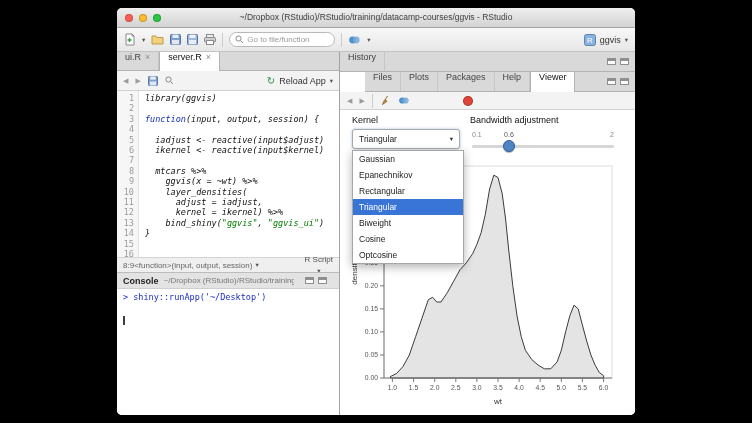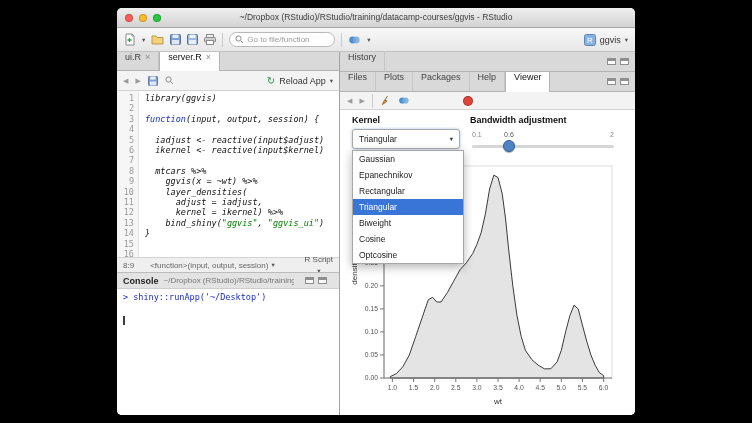--- a/index.html
+++ b/index.html
@@ -29,58 +29,58 @@
 
   
   .content { display:flex; height:calc(100% - 44px); }
   .left-col { width:223px; border-right:1px solid #a3a3a3; display:flex; flex-direction:column; background:#fff; }
   .right-col { flex:1; display:flex; flex-direction:column; background:#fff; }
 
   
   .pane-tabbar { background:#d9d9d9; border-bottom:1px solid #b3b3b3; display:flex; align-items:stretch; }
   .tabbar-editor { height:19px; }
   .tabbar-env { height:20px; }
-  .tabbar-files { height:20px; }
+  .tabbar-files { height:20px;margin-left:25px; }
   .tabs-row { display:flex; align-items:stretch; }
   .tab { display:flex; align-items:flex-start; gap:4px; padding:0 8px; color:#444; font-size:9px; border-right:1px solid #c6c6c6; }
   .tab.active { background:#fff; color:#111; border-right:1px solid #b3b3b3; border-left:1px solid #b3b3b3; margin-bottom:-1px; }
   .tab-close { color:#8d8d8d; font-size:9px; }
   .pane-btns { margin-left:auto; display:flex; align-items:center; gap:4px; padding-right:6px; }
   .mini-icon { width:9px; height:7px; border:1px solid #8f8f8f; background:#fbfbfb; position:relative; display:inline-block; }
   .mini-icon::after { content:""; position:absolute; left:0; right:0; top:0; height:2px; background:#8f8f8f; }
 
   
   .ed-toolbar { height:20px; background:#f3f3f3; border-bottom:1px solid #d2d2d2; display:flex; align-items:center; gap:7px; padding:0 6px; }
   .nav-arrow { font-size:7px; color:#9b9b9b; }
   .reload-group { margin-left:auto; display:flex; align-items:center; gap:4px; color:#333; }
   .reload-icon { font-size:10px; color:#2f8f46; line-height:1; }
   .code-area { height:166px; display:flex; background:#fff; font-family:"DejaVu Sans Mono",monospace; font-size:8.5px; line-height:10.4px; overflow:hidden; }
   .gutter { width:22px; background:#f6f6f6; border-right:1px solid #e2e2e2; color:#9b9b9b; text-align:right; padding:2px 4px 0 0; }
   .code { flex:1; padding:2px 0 0 6px; white-space:pre; color:#111; overflow:hidden;font-style:italic; }
   .tok-k { color:#1432b8; }
   .tok-s { color:#008000; }
   .tok-d { color:#111; }
-  .ed-status { height:15px; background:#efefef; border-top:1px solid #d4d4d4; display:flex; align-items:center; gap:16px; padding:0 6px; font-size:8px; color:#666; }
+  .ed-status { height:15px; background:#efefef; border-top:1px solid #d4d4d4; display:flex; align-items:center; gap:0; padding:0 6px; font-size:8px; color:#666; }
   .scope-group { display:flex; align-items:center; gap:3px; }
   .status-right { margin-left:auto; display:flex; align-items:center; gap:3px; color:#555;flex-direction:column; }
 
   
   .console-header { height:17px; background:#e3e3e3; border-top:1px solid #bcbcbc; border-bottom:1px solid #cecece;
                     display:flex; align-items:center; gap:5px; padding:0 6px; }
   .console-title { font-weight:bold; font-size:9px; color:#222; }
   .console-path { font-size:8px; color:#777; white-space:nowrap; overflow:hidden; max-width:130px; }
   .console-body { flex:1; background:#fff; font-family:"DejaVu Sans Mono",monospace; font-size:8.5px; line-height:11px; padding:3px 6px; overflow:hidden; }
   .console-line { white-space:pre; }
   .console-caret { display:inline-block; width:2px; height:9px; background:#3c3c3c; margin-top:2px; }
 
   
   .viewer-toolbar { height:18px; background:#f3f3f3; border-bottom:1px solid #d2d2d2; display:flex; align-items:center; gap:7px; padding:0 7px; }
   .stop-btn { width:10px; height:10px; border-radius:50%; display:inline-block; margin-left:46px; border:1px solid rgba(0,0,0,.25); }
   .viewer-content { flex:1; position:relative; background:#fff; overflow:hidden; }
-  .app-label { position:absolute; top:5px; font-weight:bold; font-size:9px; color:#111; }
+  .app-label { position:absolute; top:5px; font-weight:normal; font-size:9px; color:#111; }
   #kernel-label { left:12px; }
   #bandwidth-label { left:130px; }
   .select-box { position:absolute; left:12px; top:19px; width:108px; height:20px; background:#fff; border:1px solid #a9a9a9;
                 border-radius:3px; display:flex; align-items:center; padding:0 6px; box-shadow:0 0 3px rgba(90,140,210,.55); }
   .select-box .sel-text { font-size:8.5px; color:#222; }
   .select-caret { margin-left:auto; font-size:6.5px; color:#333; }
   .dropdown { position:absolute; left:12px; top:40px; width:112px; background:#fff; border:1px solid #a6a6a6;
               box-shadow:0 3px 9px rgba(0,0,0,.3); z-index:20; }
   .opt { height:16px; line-height:16px; padding:0 6px; font-size:8.5px; color:#222; }
 

